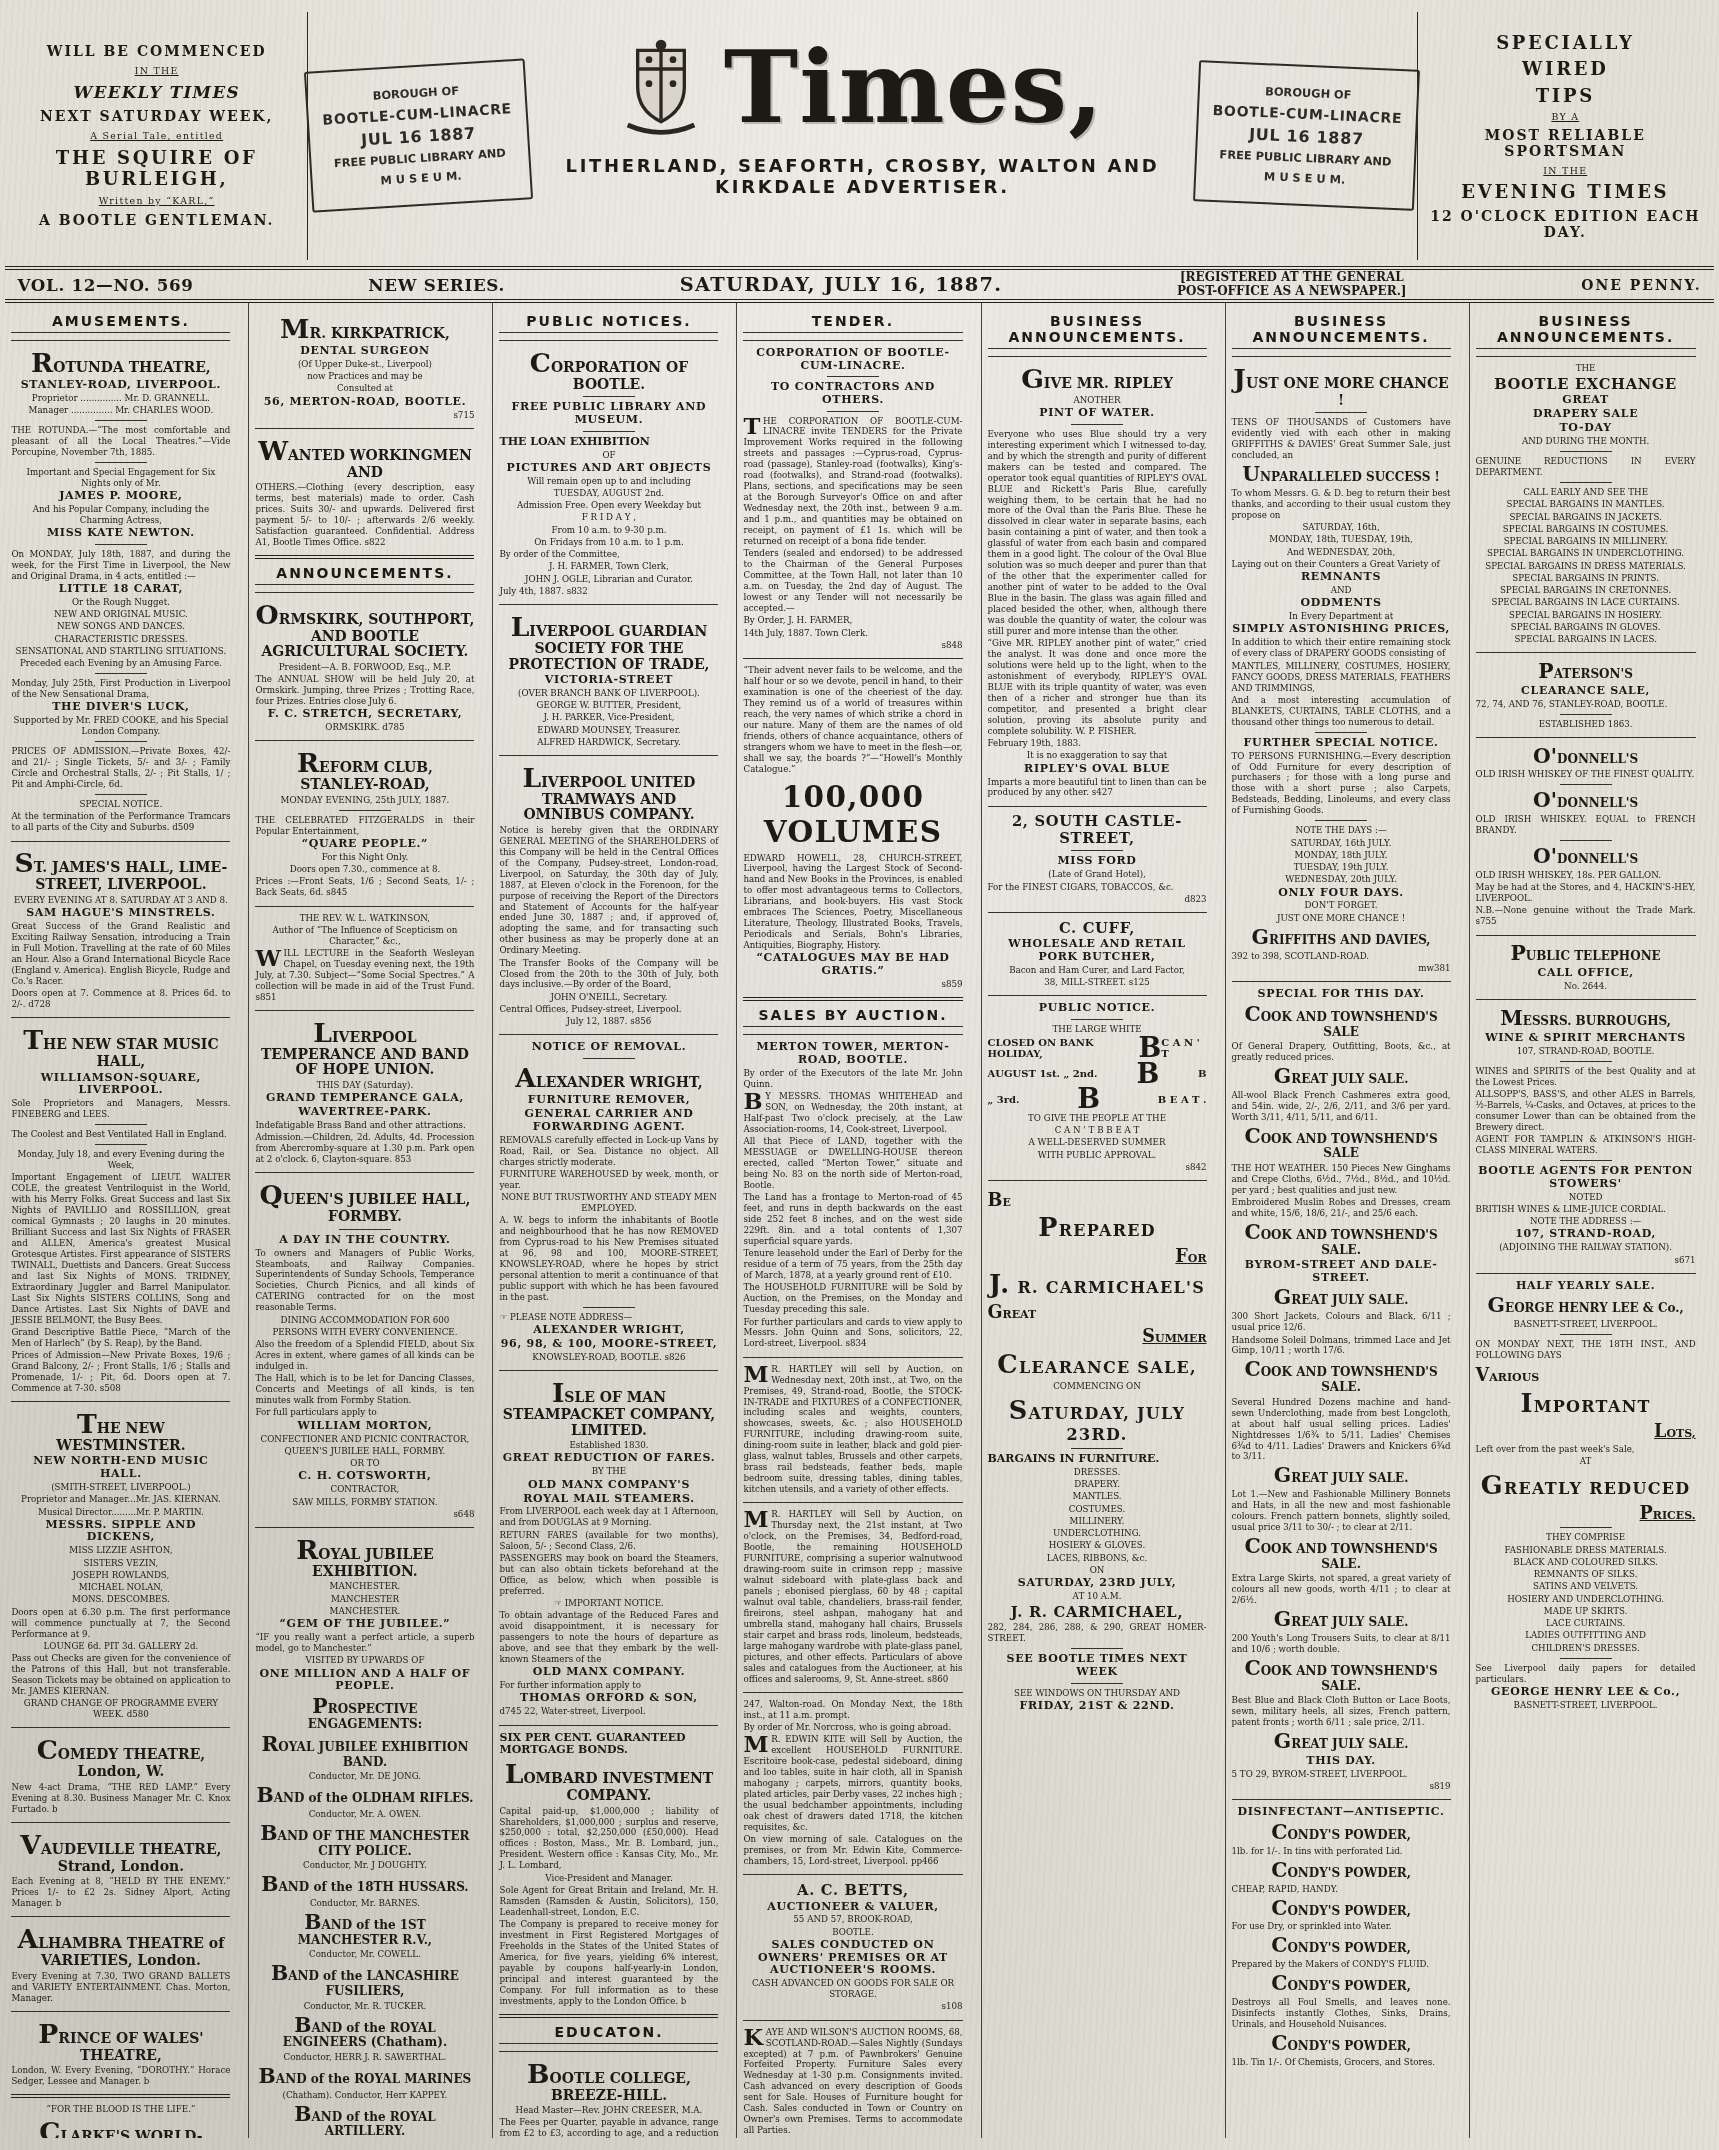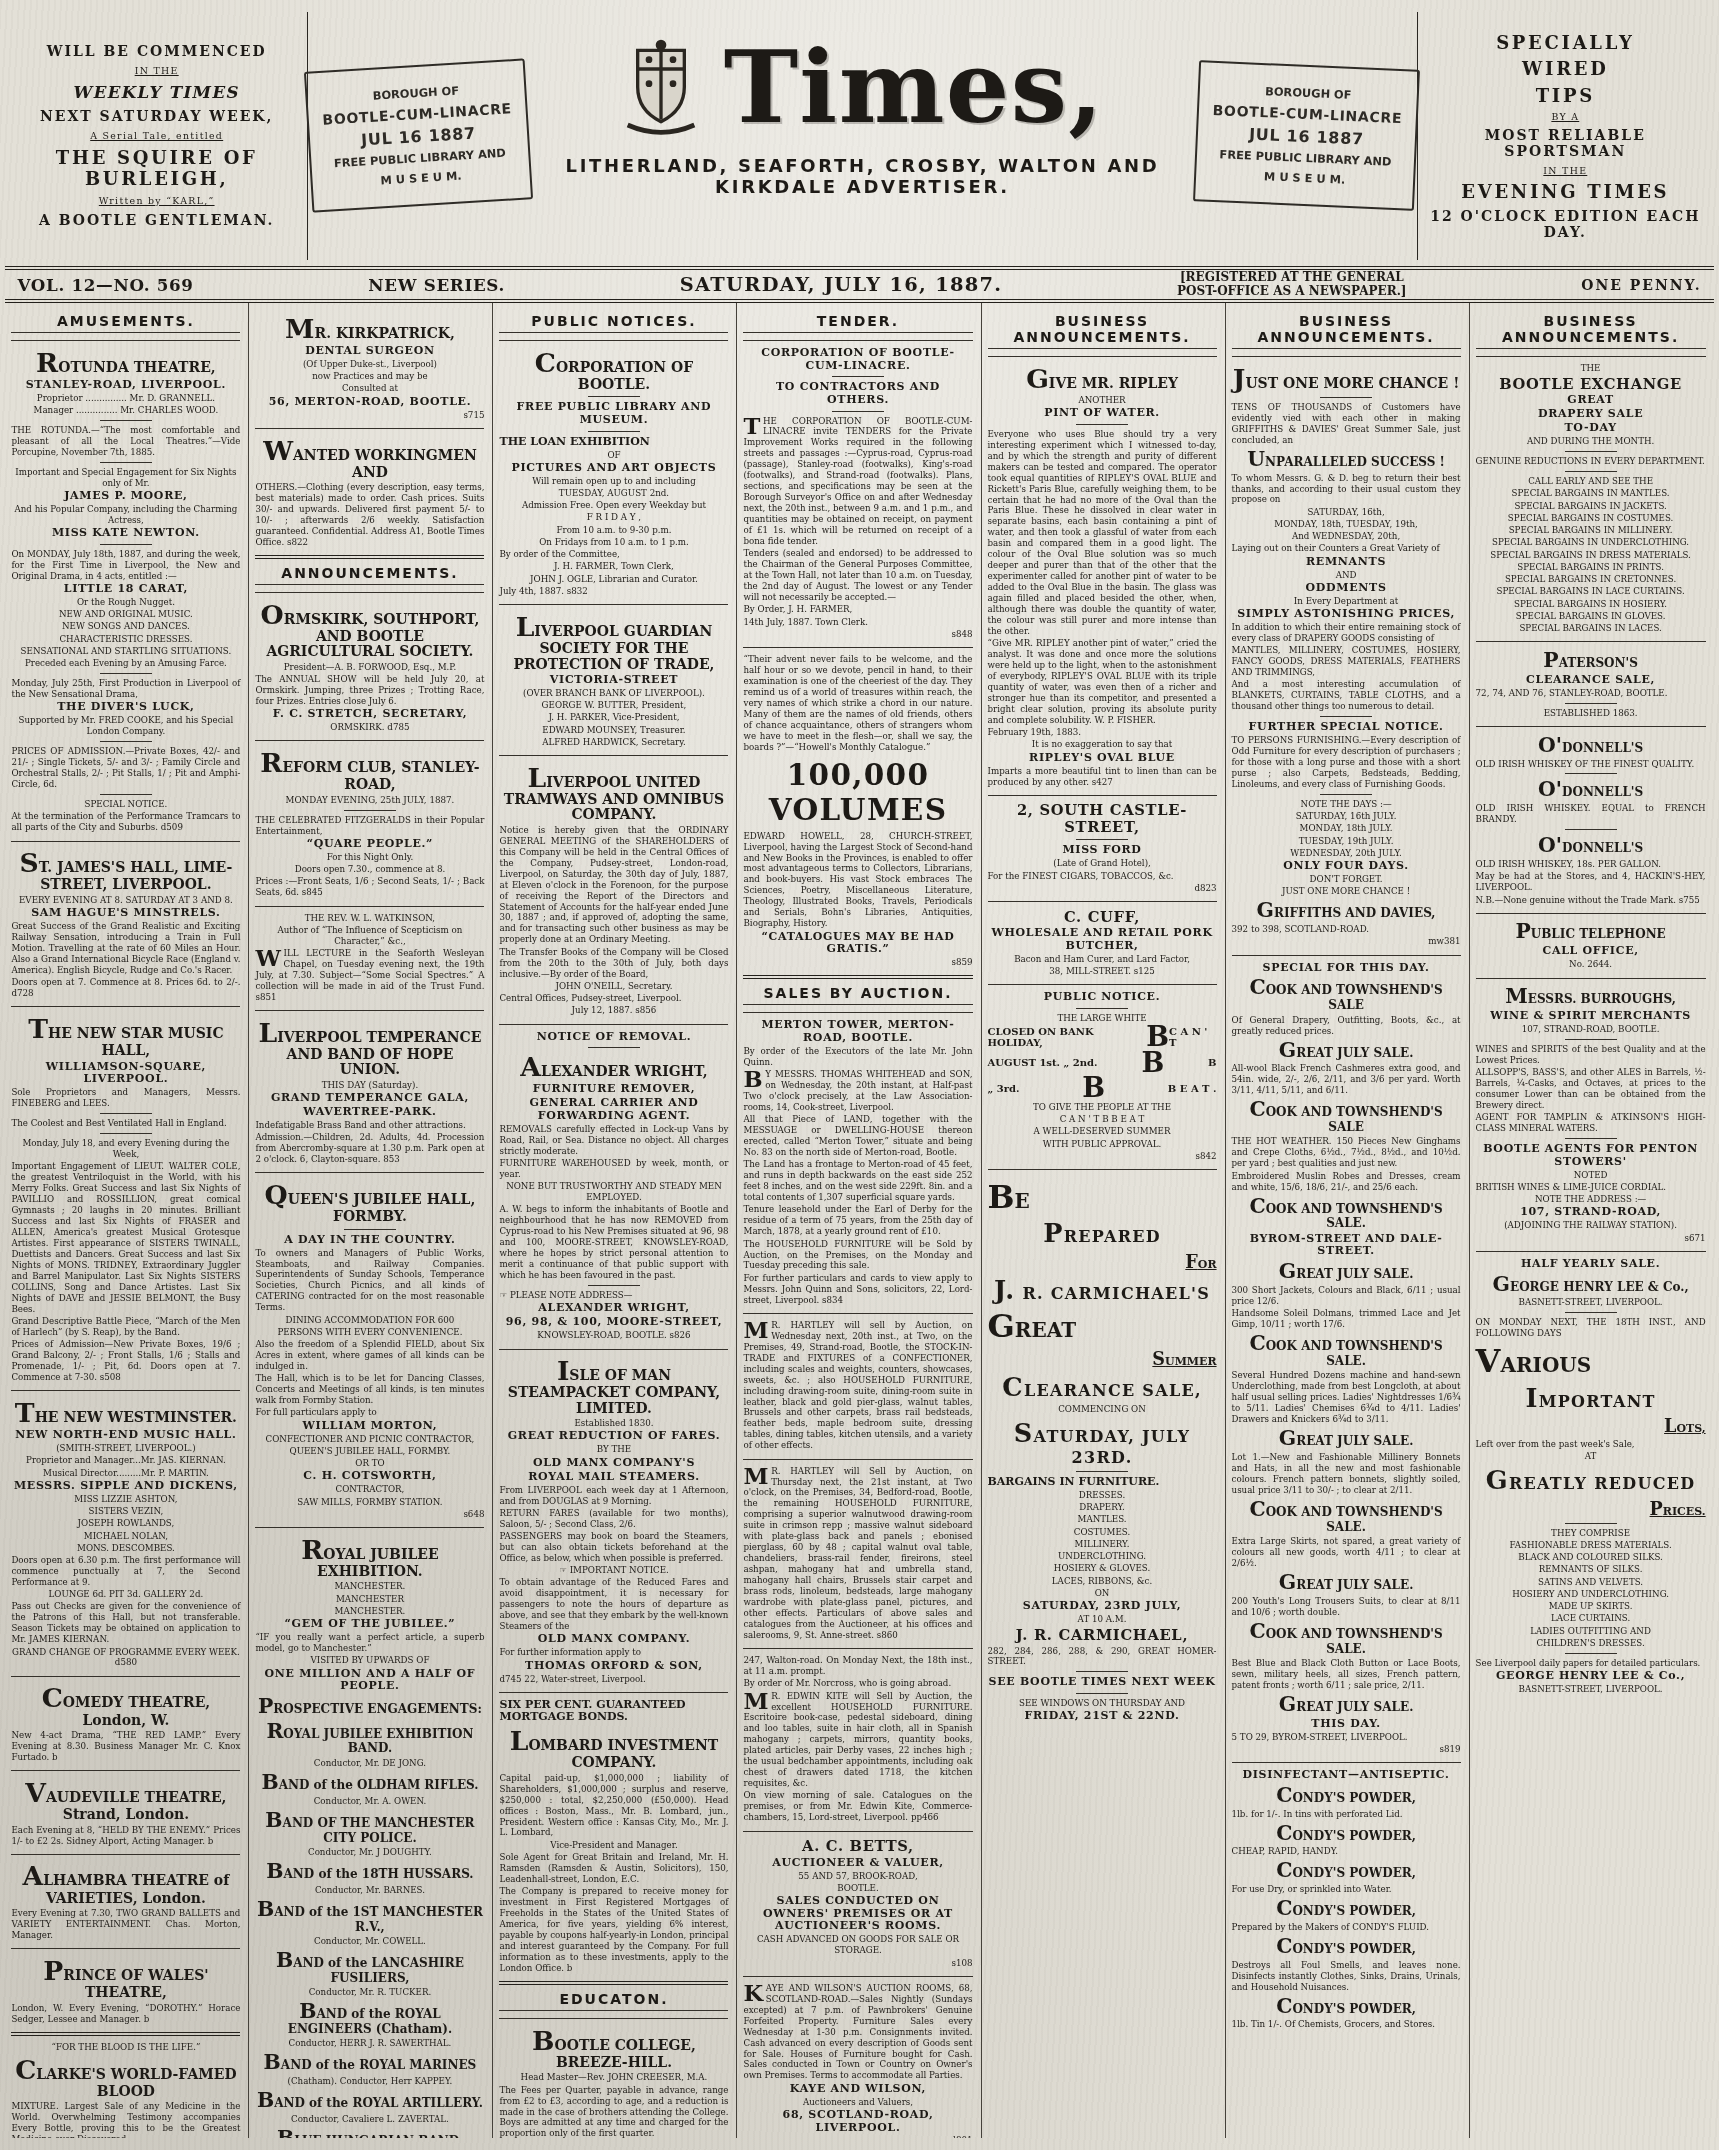--- a/index.html
+++ b/index.html
@@ -56,21 +56,21 @@
   }
   .dl-vol,.dl-series{font-size:16.7px;font-weight:bold;letter-spacing:0.7px;}
   .dl-date{font-size:19.4px;font-weight:bold;letter-spacing:1.3px;}
   .dl-reg{font-size:12px;font-weight:bold;line-height:1.15;text-align:center;white-space:pre-line;}
   .dl-price{font-size:14px;font-weight:bold;letter-spacing:2px;}
   
   .columns{
     display:grid;grid-template-columns:repeat(7,1fr);
     margin:0 5.4px;height:1835px;overflow:hidden;
   }
-  .col{border-right:0.7px solid #45413a;padding:4px 8px 0 6px;overflow:hidden;box-sizing:border-box;}
+  .col{border-right:0.7px solid #45413a;padding:4px 18px 0 6px;overflow:hidden;box-sizing:border-box;}
   .col:last-child{border-right:none;}
   section.ad{border-bottom:1.3px solid #34302a;padding:4.7px 0 6px 0;}
   section.ad.heavy{border-bottom:4px double #23201b;}
   section.ad:last-child{border-bottom:none;}
   .l-sh{
     text-align:center;font-weight:bold;font-size:14px;letter-spacing:2px;
     font-family:"DejaVu Sans","Liberation Sans",sans-serif;
     padding:1.3px 0 2.7px 0;border-bottom:1.3px solid #34302a;margin-bottom:1.3px;
   }
   .l-h1{ text-align:center;font-weight:bold;font-size:14.7px;line-height:1.12;letter-spacing:0.7px;margin:2px 0;}
@@ -82,21 +82,21 @@
   .l-h2l{text-align:left;font-weight:bold;font-size:11px;line-height:1.15;margin:1.3px 0;}
   .l-b{  text-align:justify;font-size:8.7px;line-height:1.26;margin:1.3px 0;}
   .l-dcb{text-align:justify;font-size:8.7px;line-height:1.26;margin:1.3px 0;}
   .l-dcb::first-letter{font-size:2.6em;float:left;line-height:.78;padding:2px 2.7px 0 0;font-weight:bold;}
   .l-bc{ text-align:center;font-size:8.7px;line-height:1.26;margin:1.3px 0;}
   .l-br{ text-align:right;font-size:8.7px;line-height:1.26;margin:1.3px 0;}
   .l-hr{ width:52px;border-top:1px solid #34302a;margin:4px auto;}
   .l-huge{text-align:center;font-weight:bold;font-size:29.5px;letter-spacing:1.3px;margin:4px 0;}
   .l-b3{display:flex;align-items:center;justify-content:space-between;font-size:10px;font-weight:bold;margin:1.3px 0;}
   .l-b3 .bigB{font-size:27px;font-weight:bold;line-height:.9;}
-  .l-spl{text-align:left;font-weight:bold;font-size:20px;margin:2.7px 0;}
+  .l-spl{text-align:left;font-weight:bold;font-size:11px;margin:2.7px 0;}
   .l-spc{text-align:center;font-weight:bold;font-size:16px;margin:2.7px 0;letter-spacing:1.3px;}
   .l-spr{text-align:right;font-weight:bold;font-size:11px;margin:2.7px 0;text-decoration:underline;}
   .l-spl::first-letter,.l-spc::first-letter,.l-spr::first-letter{font-size:1.6em;}
 </style>
 </head>
 <body>
 
 <div class="page">
 
   <header class="masthead">

